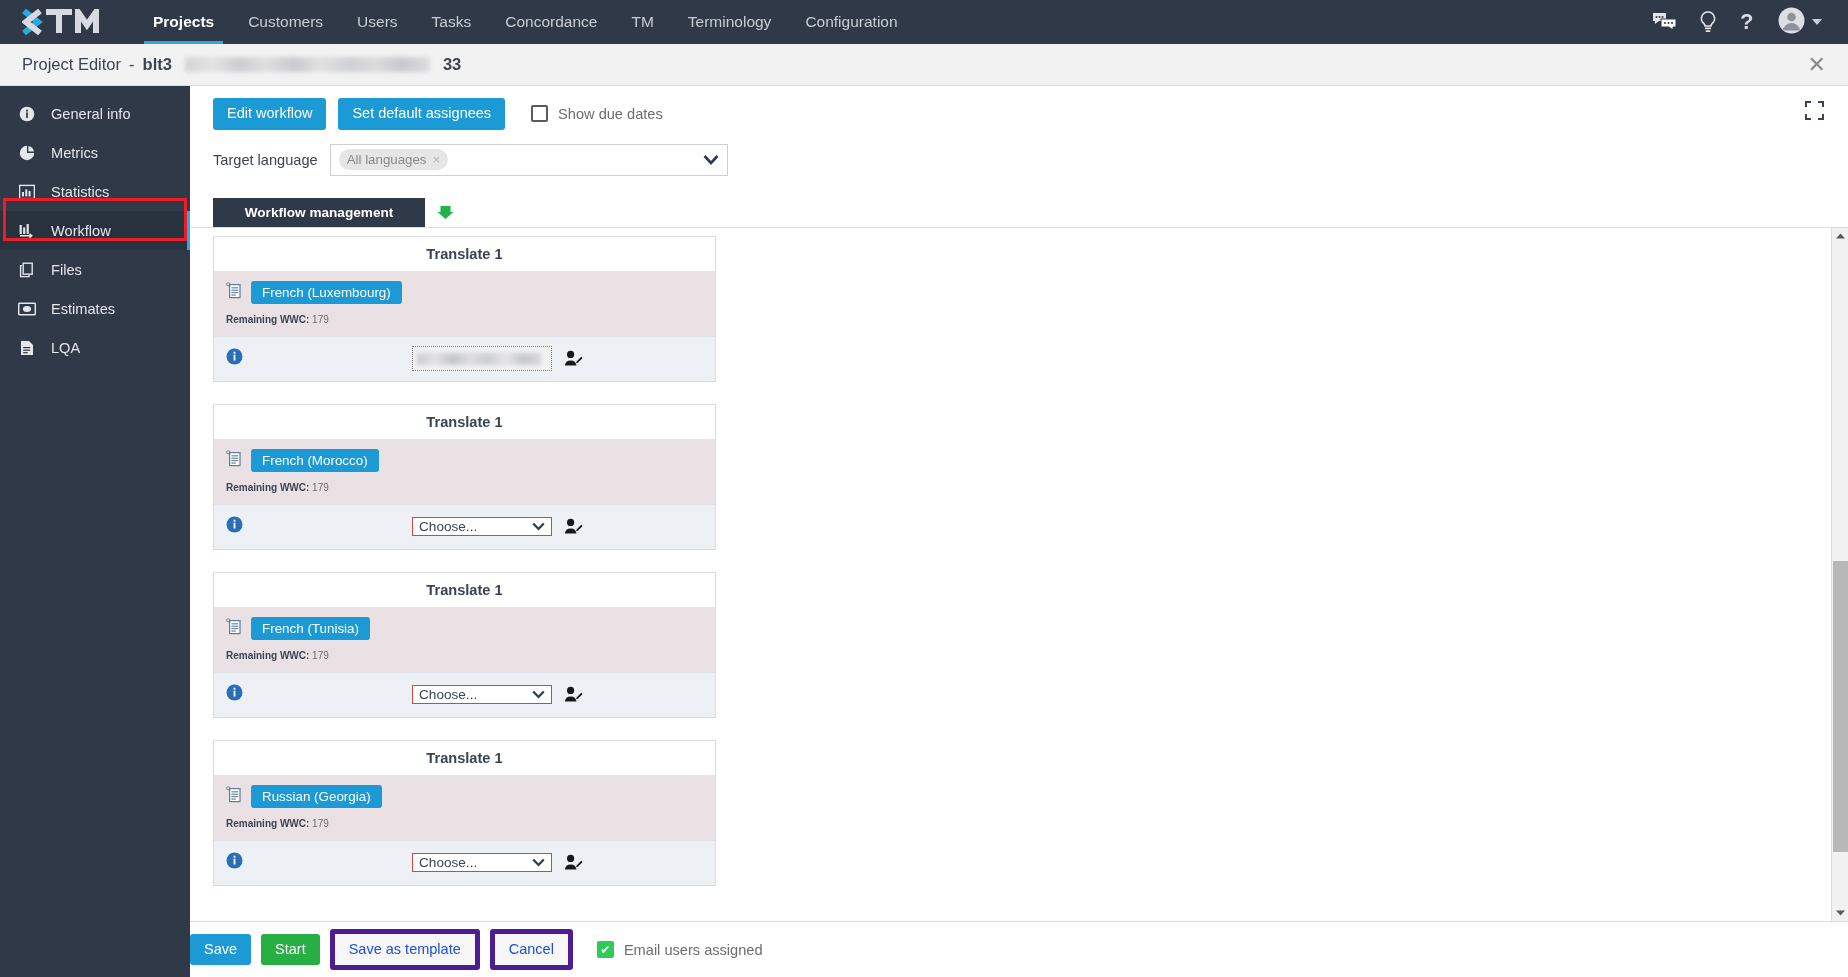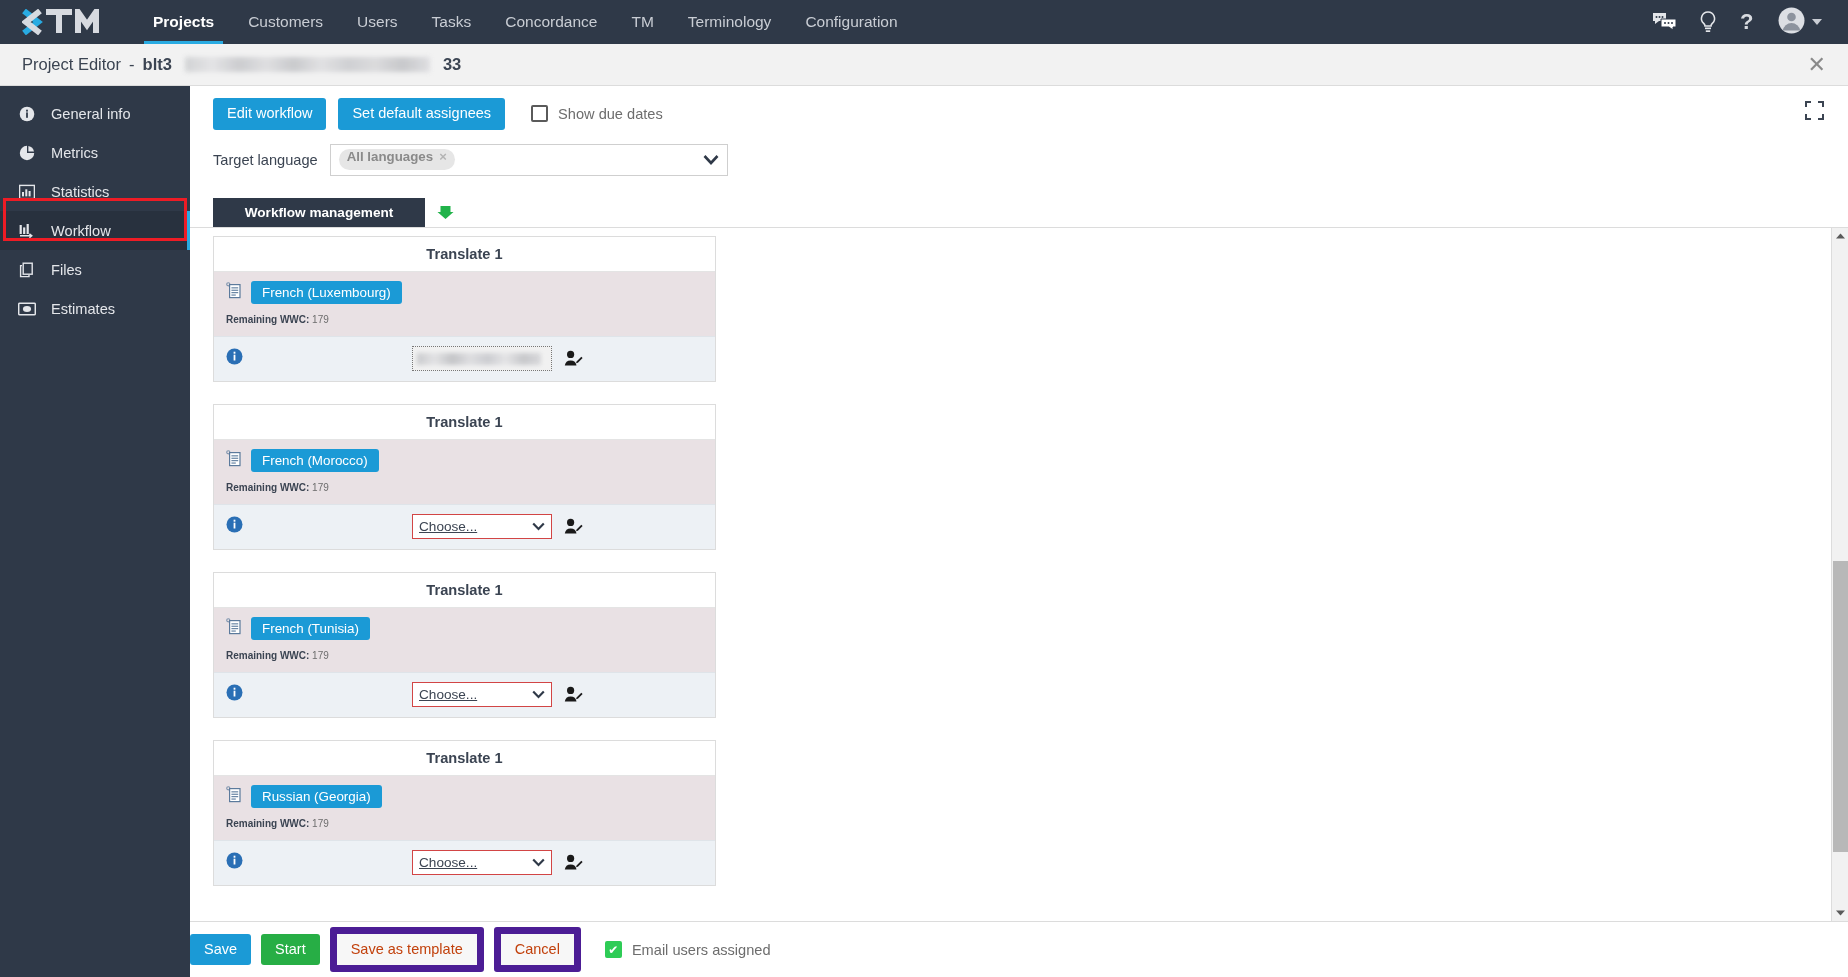--- a/index.html
+++ b/index.html
@@ -80,21 +80,21 @@
   }
   .toolbar { padding: 12px 0 0 23px; display: flex; align-items: center; gap: 12px; }
   .btn {
     font-family: "Liberation Sans", sans-serif; font-size: 14.5px;
     border: none; border-radius: 3px; padding: 8px 14px; cursor: pointer;
     line-height: 1.1;
   }
   .btn-primary { background: #1b9ad6; color: #fff; }
   .btn-green { background: #27ae45; color: #fff; }
   .btn-white {
-    background: #f7f7f7; color: #c2410c; border: 7px solid #4c1d95;
+    background: #f7f7f7; color: #1d4ed8; border: 5px solid #4c1d95;
   }
   .chk-row { display: flex; align-items: center; gap: 10px; margin-left: 14px; }
   .chk-box {
     width: 17px; height: 17px; border: 2px solid #5a5a5a; background: #fff;
     border-radius: 2px; cursor: pointer;
   }
   .chk-box.checked {
     background: #2ecc56; border-color: #2ecc56; color: #fff;
     display: flex; align-items: center; justify-content: center;
     font-size: 12px; line-height: 1;
@@ -103,21 +103,21 @@
 
   .lang-row { display: flex; align-items: center; padding: 14px 0 0 23px; gap: 12px; }
   .lang-label { font-size: 14.6px; color: #3b4452; }
   .lang-select {
     width: 398px; height: 32px; border: 1px solid #cfcfcf; background: #fff;
     display: flex; align-items: center; padding: 0 8px; position: relative;
     cursor: pointer;
   }
   .chip {
     background: #e6e6e6; border-radius: 11px; height: 21px; display: flex;
-    align-items: flex-start; padding: 0 8px; gap: 6px; font-size: 13.3px; color: #8a8a8a; font-weight: bold;
+    align-items: center; padding: 0 8px; gap: 6px; font-size: 13.3px; color: #8a8a8a;
   }
   .chip-x { color: #b3b3b3; font-size: 13px; cursor: pointer; }
   .sel-caret { margin-left: auto; }
 
   .tabs-row { display: flex; align-items: center; padding: 22px 0 0 23px; gap: 12px; }
   .tab-active {
     background: #2f3948; color: #fff; font-size: 13.6px; font-weight: bold;
     padding: 7px 0; width: 212px; text-align: center; cursor: pointer;
   }
   .tab-arrow { cursor: pointer; display: flex; align-items: center; }
@@ -147,23 +147,23 @@
   .wwc { font-size: 10px; color: #3b4452; margin-top: 10px; }
   .wwc b { font-weight: bold; }
   .wwc span { color: #6d6d6d; }
   .card-assign {
     background: #edf1f5; border-top: 1px solid #dfe4e9; height: 45px;
     display: flex; align-items: center; padding: 0 12px; position: relative;
   }
   .info-icon { flex: 0 0 auto; cursor: pointer; }
   .assign-ctl { position: absolute; left: 198px; display: flex; align-items: center; gap: 12px; }
   .choose-sel {
-    width: 140px; height: 25px; border: 1px solid #d24545; background: #fff;
+    width: 140px; height: 19px; border: 1px solid #d24545; background: #fff;
     display: flex; align-items: center; padding: 0 6px; font-size: 13.6px;
-    color: #3b4452; cursor: pointer; text-decoration: underline;
+    color: #3b4452; cursor: pointer;
   }
   .assigned-box {
     width: 140px; height: 25px; border: 1px dotted #777; background: #f1f1f1;
     display: flex; align-items: center; padding: 0 4px; cursor: pointer;
   }
   .redacted-sm {
     display: inline-block; height: 12px; width: 124px;
     background: linear-gradient(90deg,#c8c9cc,#e2e2e4,#c2c3c6,#dddde0,#cbccd0,#e4e4e6,#c6c7ca,#d7d7da);
     filter: blur(2.2px); opacity: .95;
   }
@@ -338,20 +338,31 @@
       <span>Files</span>
     </div>
     <div class="side-item">
       <span class="side-icon">
         <svg width="18" height="14" viewBox="0 0 18 14" aria-hidden="true">
           <rect x="0.7" y="1.2" width="16.6" height="11.6" rx="1" fill="none" stroke="#e4e6ea" stroke-width="1.5"></rect>
           <ellipse cx="9" cy="7" rx="4.1" ry="3" fill="#e4e6ea"></ellipse>
         </svg>
       </span>
       <span>Estimates</span>
+    </div>
+    <div class="side-item">
+      <span class="side-icon">
+        <svg width="14" height="16" viewBox="0 0 14 16" aria-hidden="true">
+          <path d="M1 1 h8 l4 4 v10 h-12 z" fill="#e4e6ea"></path>
+          <rect x="3.2" y="7" width="7" height="1.2" fill="#2f3948"></rect>
+          <rect x="3.2" y="9.6" width="7" height="1.2" fill="#2f3948"></rect>
+          <rect x="3.2" y="12.1" width="4.5" height="1.2" fill="#2f3948"></rect>
+        </svg>
+      </span>
+      <span>LQA</span>
     </div>
     <div class="highlight-box"></div>
   </div>
 
   <div class="main">
 
     <div class="expand-btn">
       <svg width="19" height="19" viewBox="0 0 19 19" aria-hidden="true">
         <path d="M1 6 V1 H6 M13 1 H18 V6 M18 13 V18 H13 M6 18 H1 V13" fill="none" stroke="#3b4452" stroke-width="2"></path>
       </svg>

